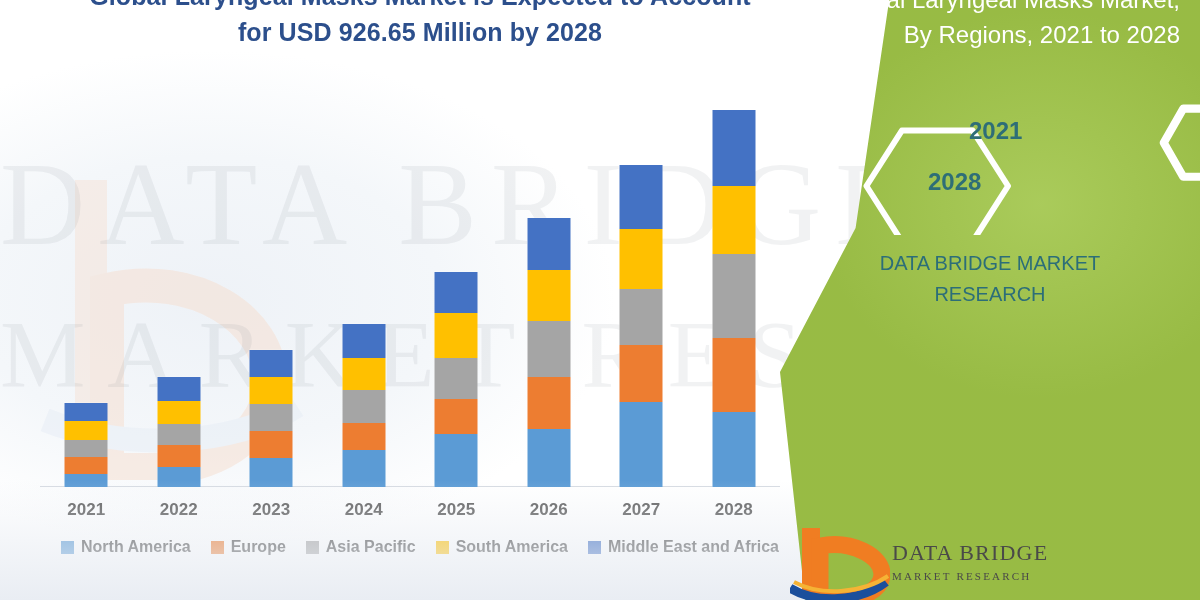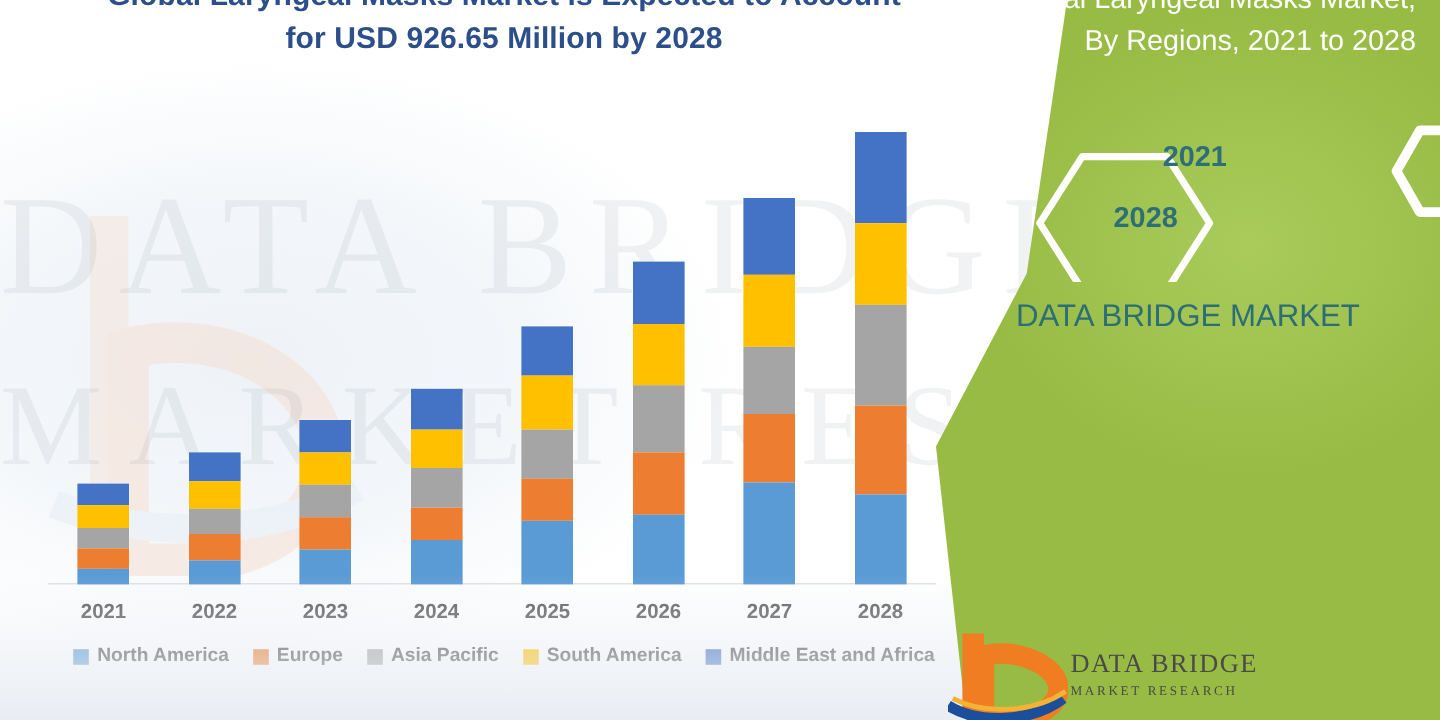--- a/index.html
+++ b/index.html
@@ -91,21 +91,21 @@
   .right-title{
     position:absolute; left:40px; top:-18px; width:360px;
     text-align:right; color:#ffffff; font-size:24px; line-height:35px; font-weight:400;
   }
   .hexwrap{ position:absolute; left:0; top:85px; width:420px; height:150px; }
   .hexlabel{
     position:absolute; color:#2e6e77; font-size:24px; font-weight:700;
   }
   .brand{
     position:absolute; left:0; top:248px; width:420px; text-align:center;
-    color:#2c6e78; font-size:26px; line-height:31px; font-weight:500;
+    color:#2c6e78; font-size:20px; line-height:31px; font-weight:500;
   }
   .logo-block{
     position:absolute; left:10px; bottom:-6px; width:400px; height:80px;
   }
   .logo-text{
     position:absolute; left:102px; top:14px; color:#4a4a48;
     font-size:22px; letter-spacing:1.2px; font-family:"Liberation Serif", serif;
   }
   .logo-sub{
     position:absolute; left:102px; top:44px; color:#4a4a48;
@@ -252,20 +252,21 @@
       <svg width="420" height="150" viewBox="0 0 420 150">
         <polygon points="178,50 148,97 88,97 58,50 88,3 148,3" transform="translate(18,42) scale(1.18)" fill="none" stroke="#ffffff" stroke-width="5" stroke-linejoin="round"></polygon>
         <polygon points="200,10 224,10 236,31 224,52 200,52 188,31" transform="translate(-18,-12) scale(1.62) translate(60,12)" fill="none" stroke="#ffffff" stroke-width="5" stroke-linejoin="round"></polygon>
       </svg>
       <span class="hexlabel" style="left:148px; top:83px;">2028</span>
       <span class="hexlabel" style="left:189px; top:32px;">2021</span>
     </div>
 
     <div class="brand">
       <span>DATA BRIDGE MARKET</span><br>
+      <span>RESEARCH</span>
     </div>
 
     <div class="logo-block">
       <svg width="100" height="78" viewBox="0 0 100 78">
         <path d="M12 2 L30 2 L30 72 L12 72 Z" fill="#f07d22"></path>
         <path d="M30 20 C62 14 92 30 92 48 C92 64 72 74 46 74 L30 74 Z" fill="none" stroke="#f07d22" stroke-width="17"></path>
         <path d="M0 62 C26 78 70 76 96 56" fill="none" stroke="#1b4f9c" stroke-width="9"></path>
         <path d="M4 56 C30 70 72 68 98 50" fill="none" stroke="#f5b335" stroke-width="4"></path>
       </svg>
       <span class="logo-text">DATA BRIDGE</span>

